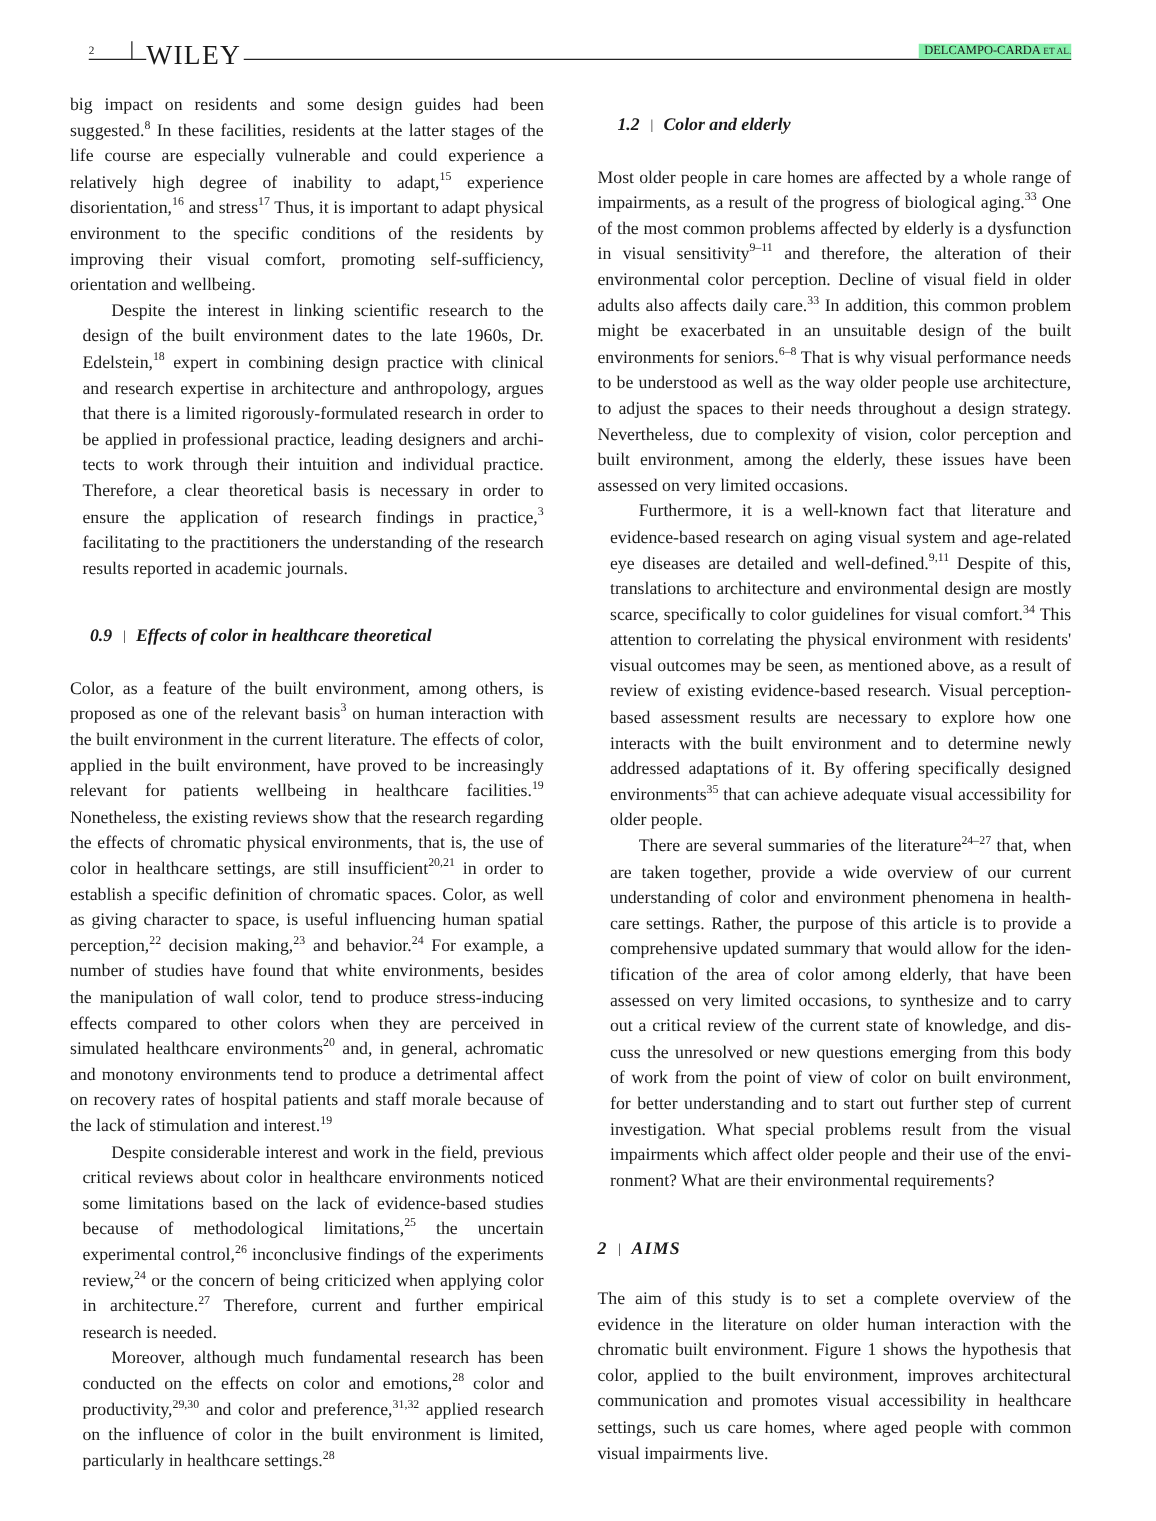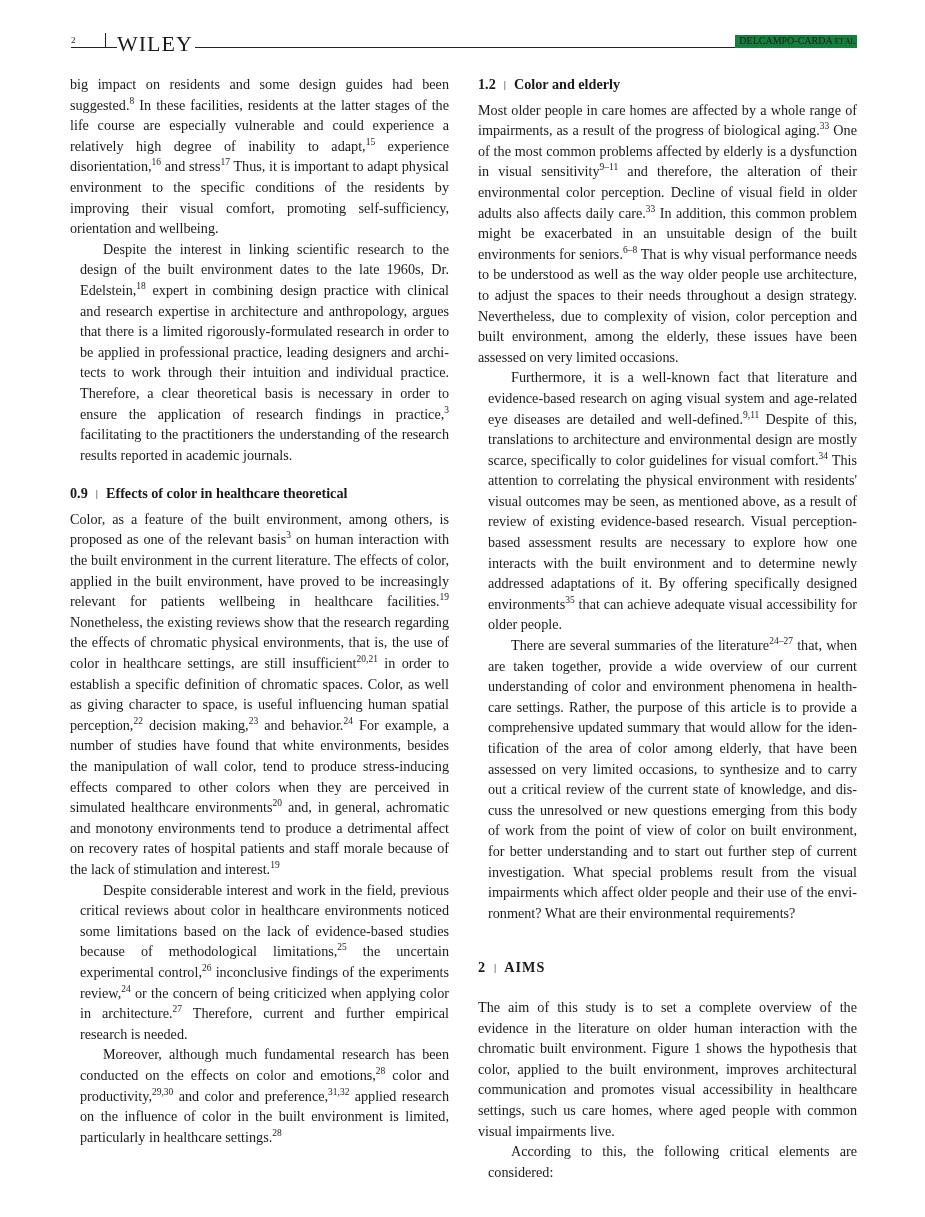--- a/index.html
+++ b/index.html
@@ -3,30 +3,30 @@
   <meta charset="utf-8">
   <style>
     html, body { margin: 0; padding: 0; background: #ffffff; }
     body { width: 925px; height: 1217px; position: relative; overflow: hidden; color: #1a1a1a;
            font-family: "Liberation Serif", "DejaVu Serif", serif; }
     .header { position: absolute; left: 71px; top: 33px; width: 786px; height: 20px; }
     .header .rule { position: absolute; left: 0; right: 0; top: 14px; height: 0; border-top: 1.3px solid #222; }
     .header .pagenum { position: absolute; left: 0; top: 1px; font-size: 9px; background: #fff; padding-right: 2px; line-height: 12px; }
     .header .tick { position: absolute; left: 34px; top: 0; width: 1.3px; height: 15px; background: #222; }
     .header .logo { position: absolute; left: 46px; top: 1px; font-size: 22px; letter-spacing: 1px; background: #fff; padding-right: 2px; line-height: 20px; font-family: "Liberation Serif", serif; text-align: center; }
-    .header .authors { position: absolute; right: 0; top: 2px; font-size: 10px; background: #15803d; padding-left: 4px; line-height: 12px; }
+    .header .authors { position: absolute; right: 0; top: 2px; font-size: 10px; background: #86efac; padding-left: 4px; line-height: 12px; }
     .header .authors .sc { font-size: 7.5px; }
     .col { position: absolute; top: 74px; width: 379px; font-size: 14.2px; line-height: 20.6px; text-align: justify; hyphens: manual; }
-    .col.left { left: 70px; }
+    .col.left { left: 56px; }
     .col.right { left: 478px; }
     .col p { margin: 0; }
     .col p.indent { text-indent: 23px; margin-left: 10px; }
-    .col h3 { margin: 0; font-size: 14.2px; font-weight: bold; line-height: 20.6px; }
+    .col h3 { margin: 16px; font-size: 14.2px; font-weight: bold; line-height: 20.6px; font-style: italic; }
     .col h3 .sep { font-weight: normal; font-size: 11px; margin: 0 8px; position: relative; top: -1px; }
-    .col h2 { margin: 0; font-size: 14.2px; font-weight: bold; letter-spacing: 1px; line-height: 20.6px; }
+    .col h2 { margin: 0; font-size: 14.2px; font-weight: bold; letter-spacing: 1px; line-height: 20.6px; font-style: italic; }
     .col h2 .sep { font-weight: normal; font-size: 11px; margin: 0 8px; position: relative; top: -1px; letter-spacing: 0; }
     sup { font-size: 9.5px; line-height: 0; vertical-align: 6px; }
     .gap-m { height: 18px; }
     .gap-l { height: 34px; }
   </style>
 </head>
 <body>
 
 <div class="header">
   <div class="rule"></div>
@@ -60,14 +60,13 @@
 
   <p class="indent"><span>Furthermore, it is a well-known fact that literature and evidence-based research on aging visual system and age-related eye diseases are detailed and well-defined.</span><sup>9,11</sup><span> Despite of this, translations to architecture and environmental design are mostly scarce, specifically to color guidelines for visual comfort.</span><sup>34</sup><span> This attention to correlating the physical environ­ment with residents' visual outcomes may be seen, as men­tioned above, as a result of review of existing evidence-based research. Visual perception-based assessment results are nec­essary to explore how one interacts with the built environ­ment and to determine newly addressed adaptations of it. By offering specifically designed environments</span><sup>35</sup><span> that can achieve adequate visual accessibility for older people.</span></p>
 
   <p class="indent"><span>There are several summaries of the literature</span><sup>24–27</sup><span> that, when are taken together, provide a wide overview of our current understanding of color and environment phenomena in health­care settings. Rather, the purpose of this article is to provide a comprehensive updated summary that would allow for the iden­tification of the area of color among elderly, that have been assessed on very limited occasions, to synthesize and to carry out a critical review of the current state of knowledge, and dis­cuss the unresolved or new questions emerging from this body of work from the point of view of color on built environment, for better understanding and to start out further step of current investigation. What special problems result from the visual impairments which affect older people and their use of the envi­ronment? What are their environmental requirements?</span></p>
 
   <div class="gap-l"></div>
   <h2><span>2</span><span class="sep">|</span><span>AIMS</span></h2>
   <div style="height:18px"></div>
 
   <p><span>The aim of this study is to set a complete overview of the evidence in the literature on older human interaction with the chromatic built environment. Figure 1 shows the hypoth­esis that color, applied to the built environment, improves architectural communication and promotes visual accessibil­ity in healthcare settings, such us care homes, where aged people with common visual impairments live.</span></p>
-  <p class="indent"><span>According to this, the following critical elements are considered:</span></p>
 </div>
 
 </body></html>

